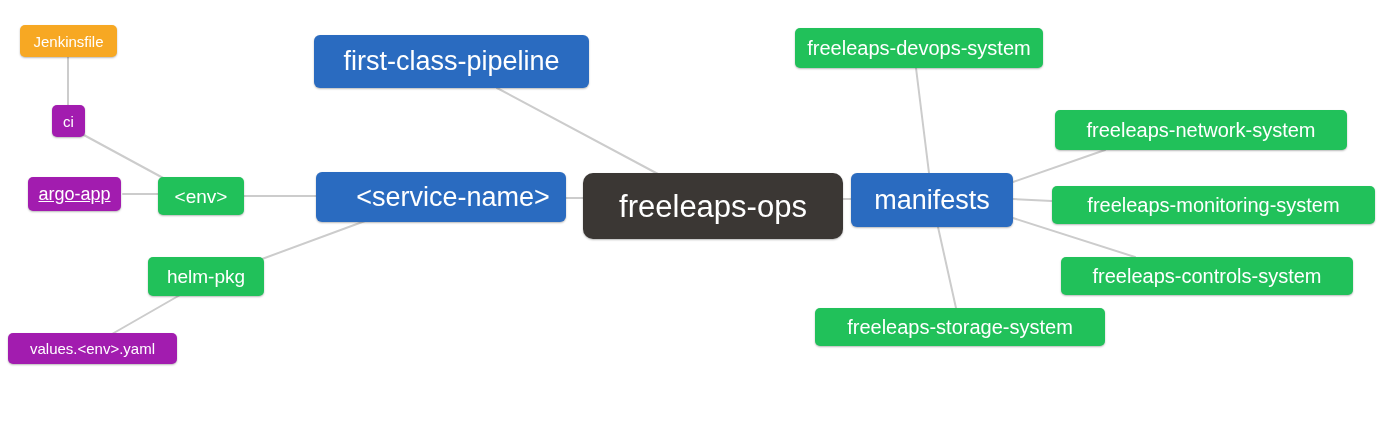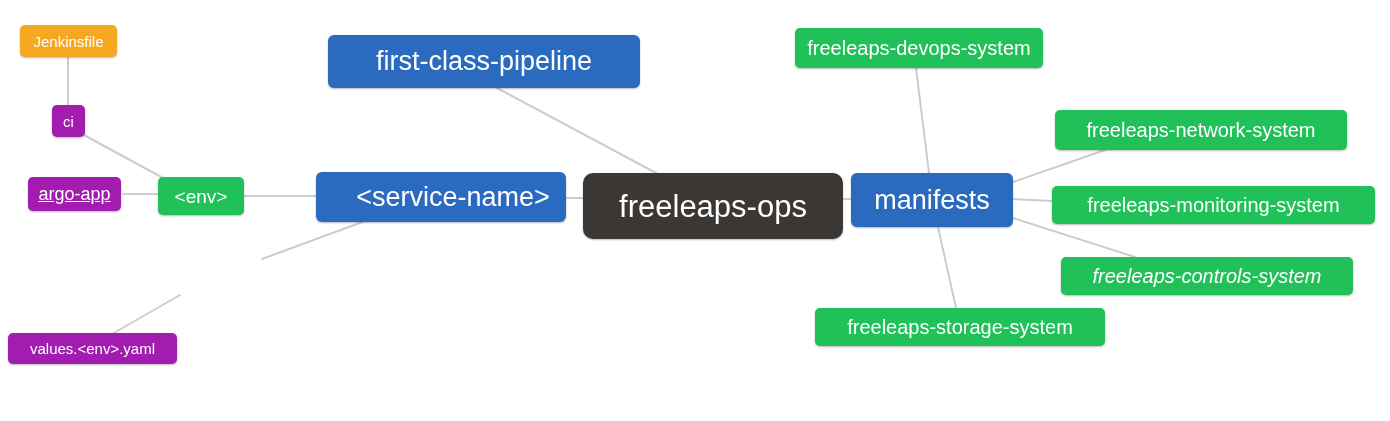--- a/index.html
+++ b/index.html
@@ -46,28 +46,28 @@
   .node.red    { background: #a21caf; }
   .node.orange { background: #f7a823; }
 
   
   .n-jenkinsfile { left: 20px;  top: 25px;  width: 97px;  height: 32px; font-size: 15px; }
   .n-ci          { left: 52px;  top: 105px; width: 33px;  height: 32px; font-size: 15px; }
   .n-argo-app    { left: 28px;  top: 177px; width: 93px;  height: 34px; font-size: 18px; text-decoration: underline; }
   .n-env         { left: 158px; top: 177px; width: 86px;  height: 38px; font-size: 19px; }
   .n-helm-pkg    { left: 148px; top: 257px; width: 116px; height: 39px; font-size: 19px; }
   .n-values      { left: 8px;   top: 333px; width: 169px; height: 31px; font-size: 15px; }
-  .n-fcp         { left: 328px; top: 35px;  width: 312px; height: 53px; font-size: 27px; border-radius: 6px; }
+  .n-fcp         { left: 314px; top: 35px;  width: 275px; height: 53px; font-size: 27px; border-radius: 6px; }
   .n-service     { left: 316px; top: 172px; width: 250px; height: 50px; font-size: 27px; border-radius: 6px; padding-left: 24px; }
   .n-root        { left: 583px; top: 173px; width: 260px; height: 66px; font-size: 31px; border-radius: 10px; }
   .n-manifests   { left: 851px; top: 173px; width: 162px; height: 54px; font-size: 27px; border-radius: 6px; }
   .n-devops      { left: 795px; top: 28px;  width: 248px; height: 40px; font-size: 20px; }
   .n-network     { left: 1055px;top: 110px; width: 292px; height: 40px; font-size: 20px; }
   .n-monitoring  { left: 1052px;top: 186px; width: 323px; height: 38px; font-size: 20px; }
-  .n-controls    { left: 1061px;top: 257px; width: 292px; height: 38px; font-size: 20px; font-style: italic; }
+  .n-controls    { left: 1061px;top: 257px; width: 292px; height: 38px; font-size: 20px; }
   .n-storage     { left: 815px; top: 308px; width: 290px; height: 38px; font-size: 20px; }
 </style>
 </head>
 <body>
 
 <div class="canvas">
 
   <svg class="edges" viewBox="0 0 1390 421" xmlns="http://www.w3.org/2000/svg" aria-hidden="true">
     <line x1="68" y1="57" x2="68" y2="106"></line>
     <line x1="82" y1="134" x2="165" y2="179"></line>
@@ -82,20 +82,21 @@
     <line x1="1013" y1="182" x2="1105" y2="150"></line>
     <line x1="1013" y1="199" x2="1052" y2="201"></line>
     <line x1="1013" y1="218" x2="1135" y2="257"></line>
     <line x1="938" y1="227" x2="956" y2="308"></line>
   </svg>
 
   <div class="node orange n-jenkinsfile">Jenkinsfile</div>
   <div class="node red    n-ci">ci</div>
   <div class="node red    n-argo-app">argo-app</div>
   <div class="node green  n-env">&lt;env&gt;</div>
+  <div class="node green  n-helm-pkg">helm-pkg</div>
   <div class="node red    n-values">values.&lt;env&gt;.yaml</div>
 
   <div class="node blue   n-fcp">first-class-pipeline</div>
   <div class="node blue   n-service">&lt;service-name&gt;</div>
   <div class="node dark   n-root">freeleaps-ops</div>
   <div class="node blue   n-manifests">manifests</div>
 
   <div class="node green  n-devops">freeleaps-devops-system</div>
   <div class="node green  n-network">freeleaps-network-system</div>
   <div class="node green  n-monitoring">freeleaps-monitoring-system</div>

